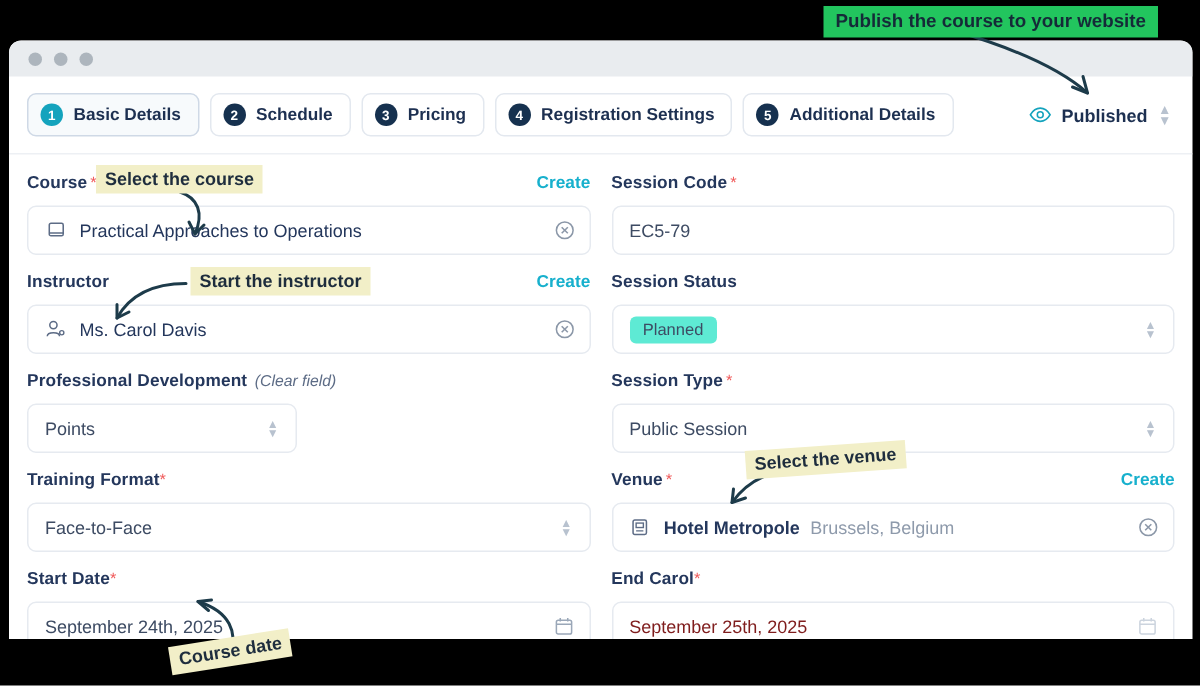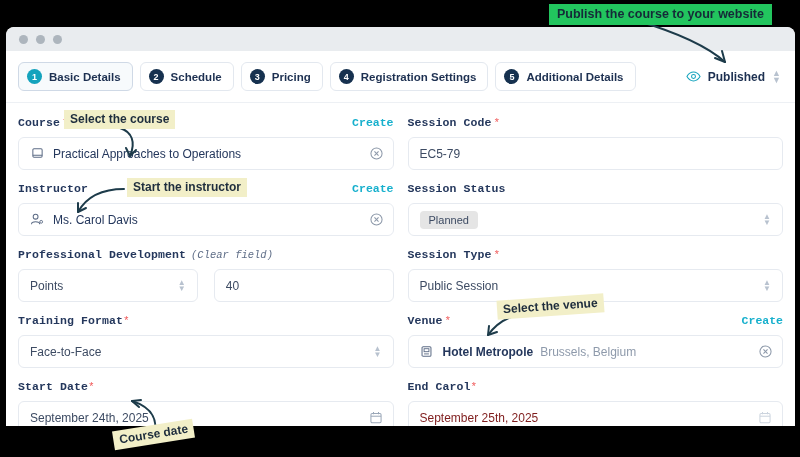--- a/index.html
+++ b/index.html
@@ -104,21 +104,20 @@
     column-gap: 14px;
     row-gap: 0px;
     padding-top: 13px;
   }
   .field { margin-bottom: 12px; }
   .flabel-row {
     display: flex;
     align-items: baseline;
     margin-bottom: 6px;
     min-height: 15px;
-    font-family: Liberation Mono, monospace;
   }
   .flabel {
     font-size: 11.5px;
     font-weight: 700;
     color: #24375c;
     letter-spacing: 0.1px;
   }
   .req { color: #f05a5a; font-size: 11px; margin-left: 2px; }
   .req-tight { color: #f05a5a; font-size: 11px; }
   .hint-ital {
@@ -179,21 +178,21 @@
   }
   .cal-icon {
     position: absolute;
     right: 11px;
     color: #9aa7b8;
     display:flex;align-items:center;
   }
   .cal-icon.dim { color: #ccd4de; }
 
   .pill {
-    background: #e5e5e5;
+    background: #5eead4;
     color: #3d4b63;
     font-size: 11px;
     border-radius: 4px;
     padding: 3px 9px;
     font-weight: 500;
   }
 
   .two-col-inline {
     display: grid;
     grid-template-columns: 1fr 1fr;
@@ -363,23 +362,20 @@
           <span class="hint-ital">(Clear field)</span>
         </div>
         <div class="two-col-inline">
           <div class="control">
             <span>Points</span>
             <span class="stepper">
                 <span>▲</span>
                 <span>▼</span>
               </span>
           </div>
-          <div class="control">
-            <span>40</span>
-          </div>
         </div>
       </div>
 
       <div class="field">
         <div class="flabel-row">
           <span class="flabel">Session Type</span>
           <span class="req">*</span>
         </div>
         <div class="control">
           <span>Public Session</span>

